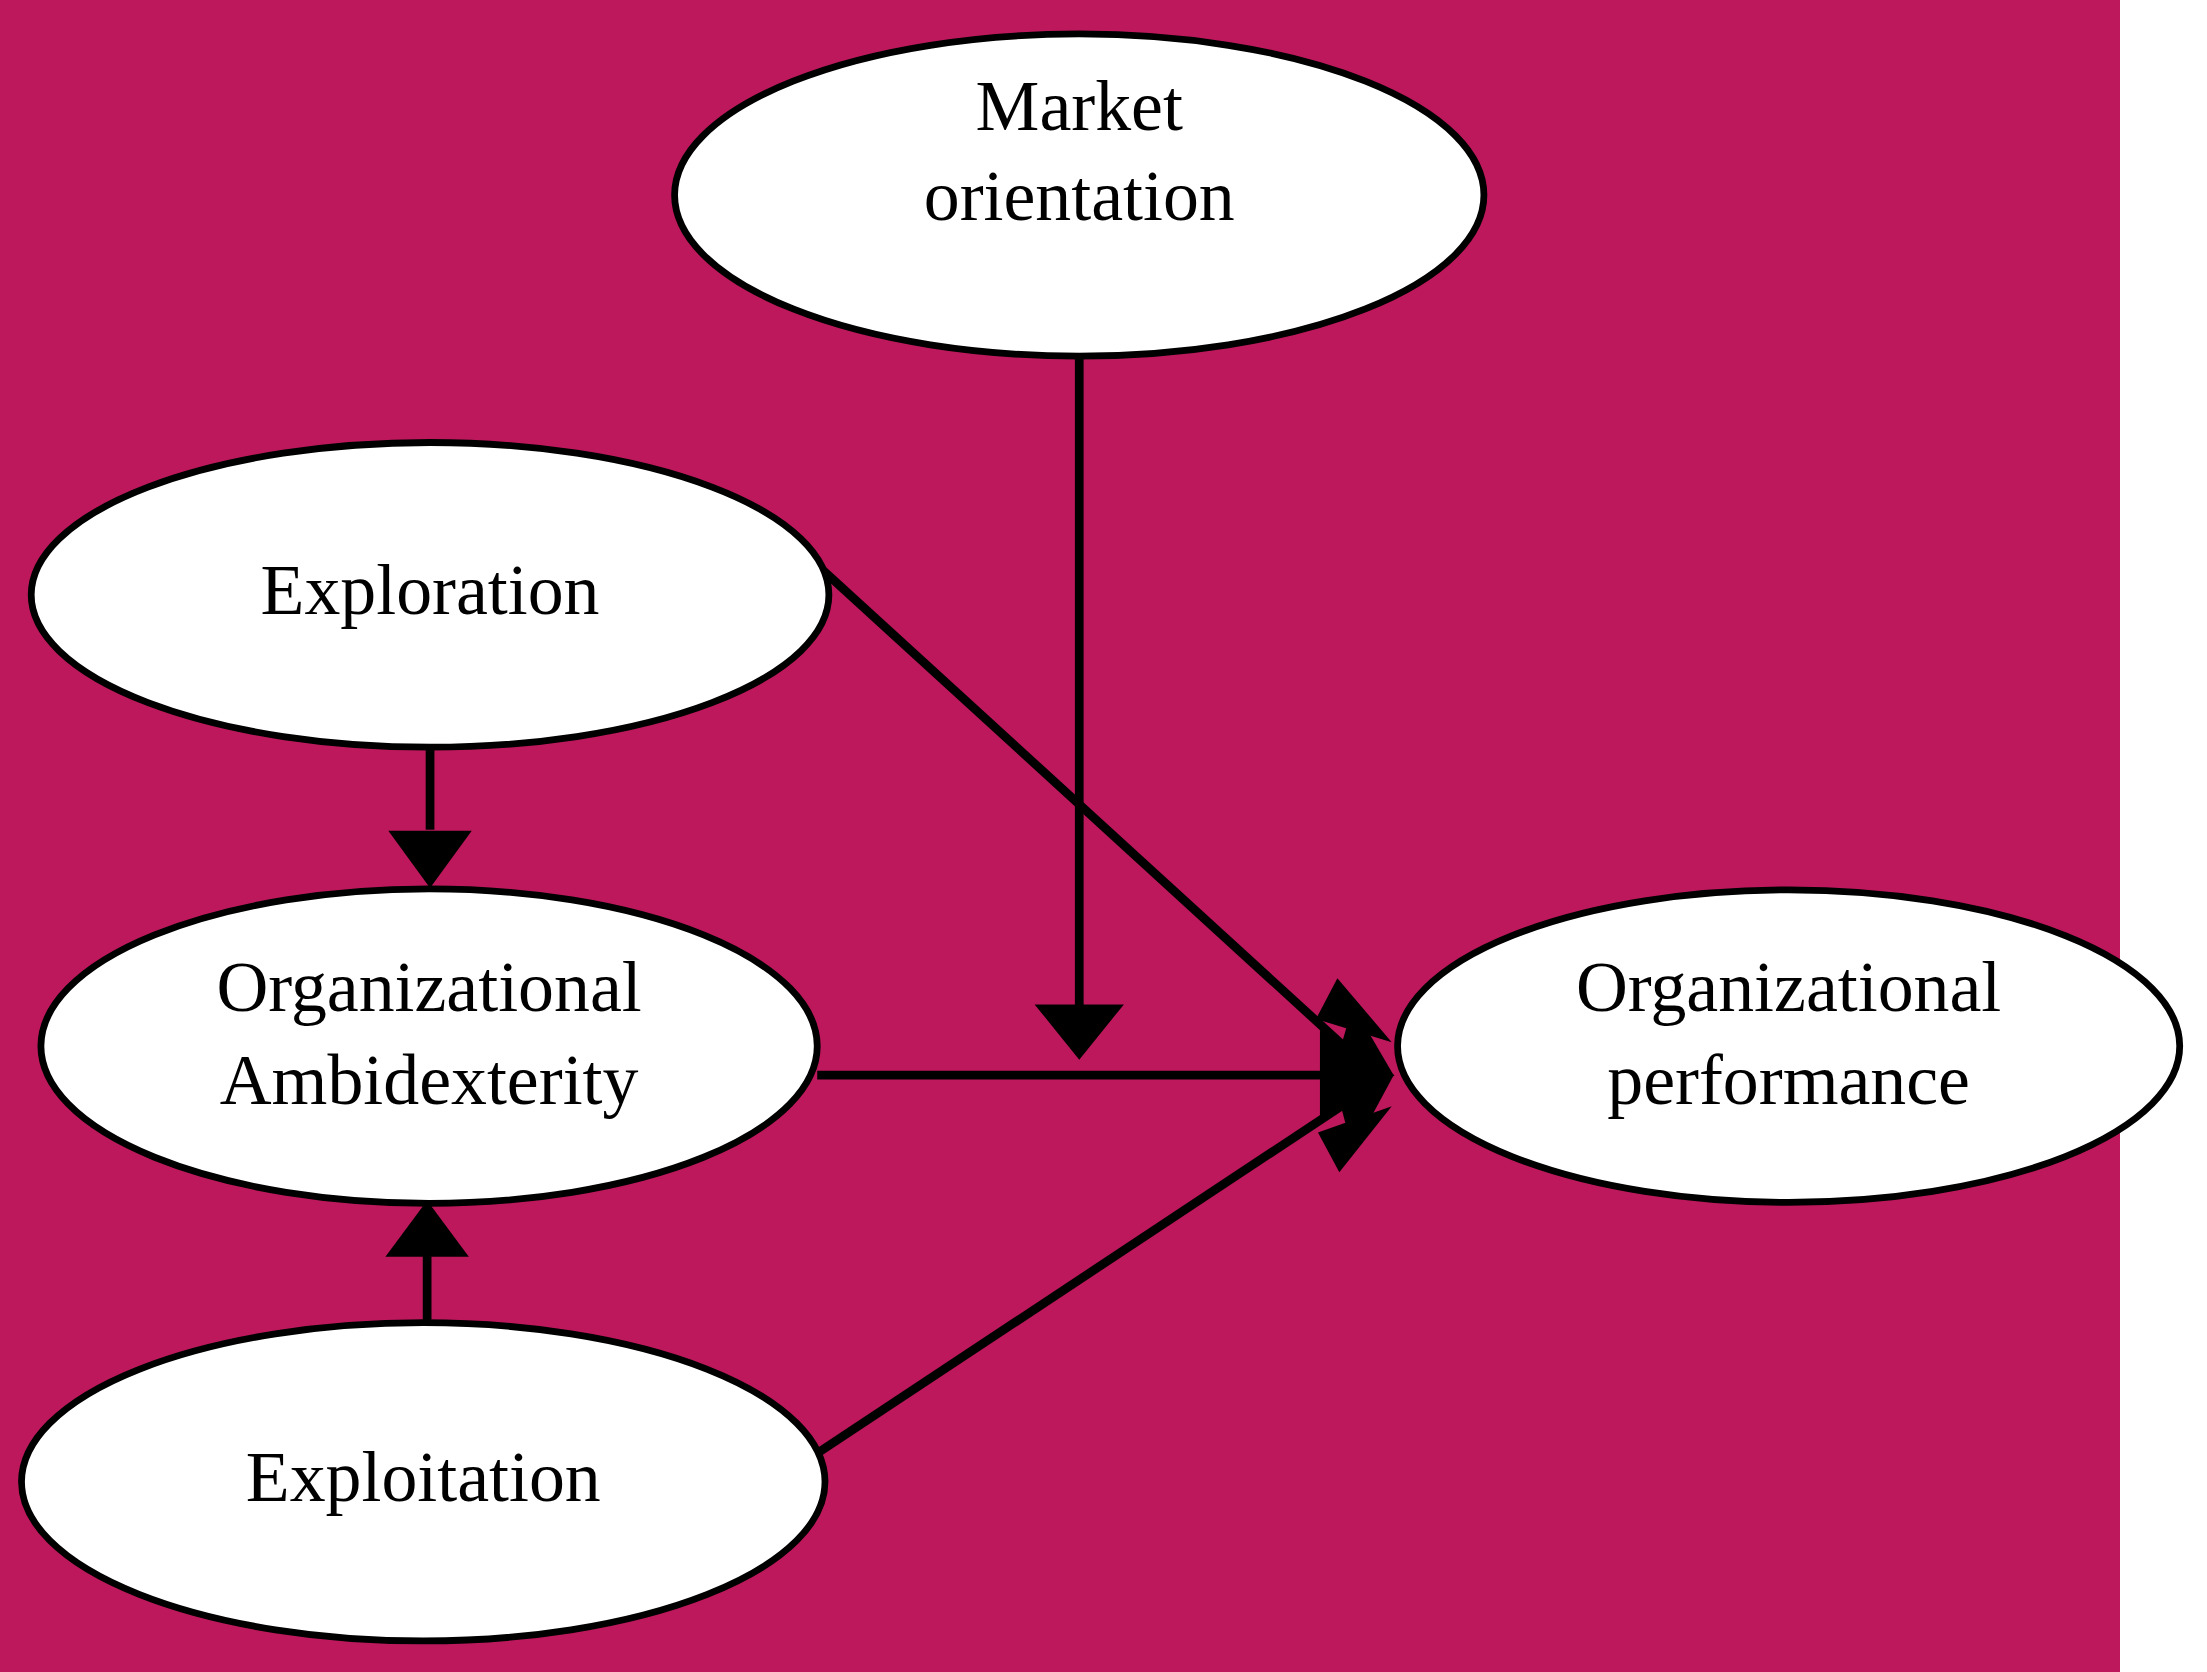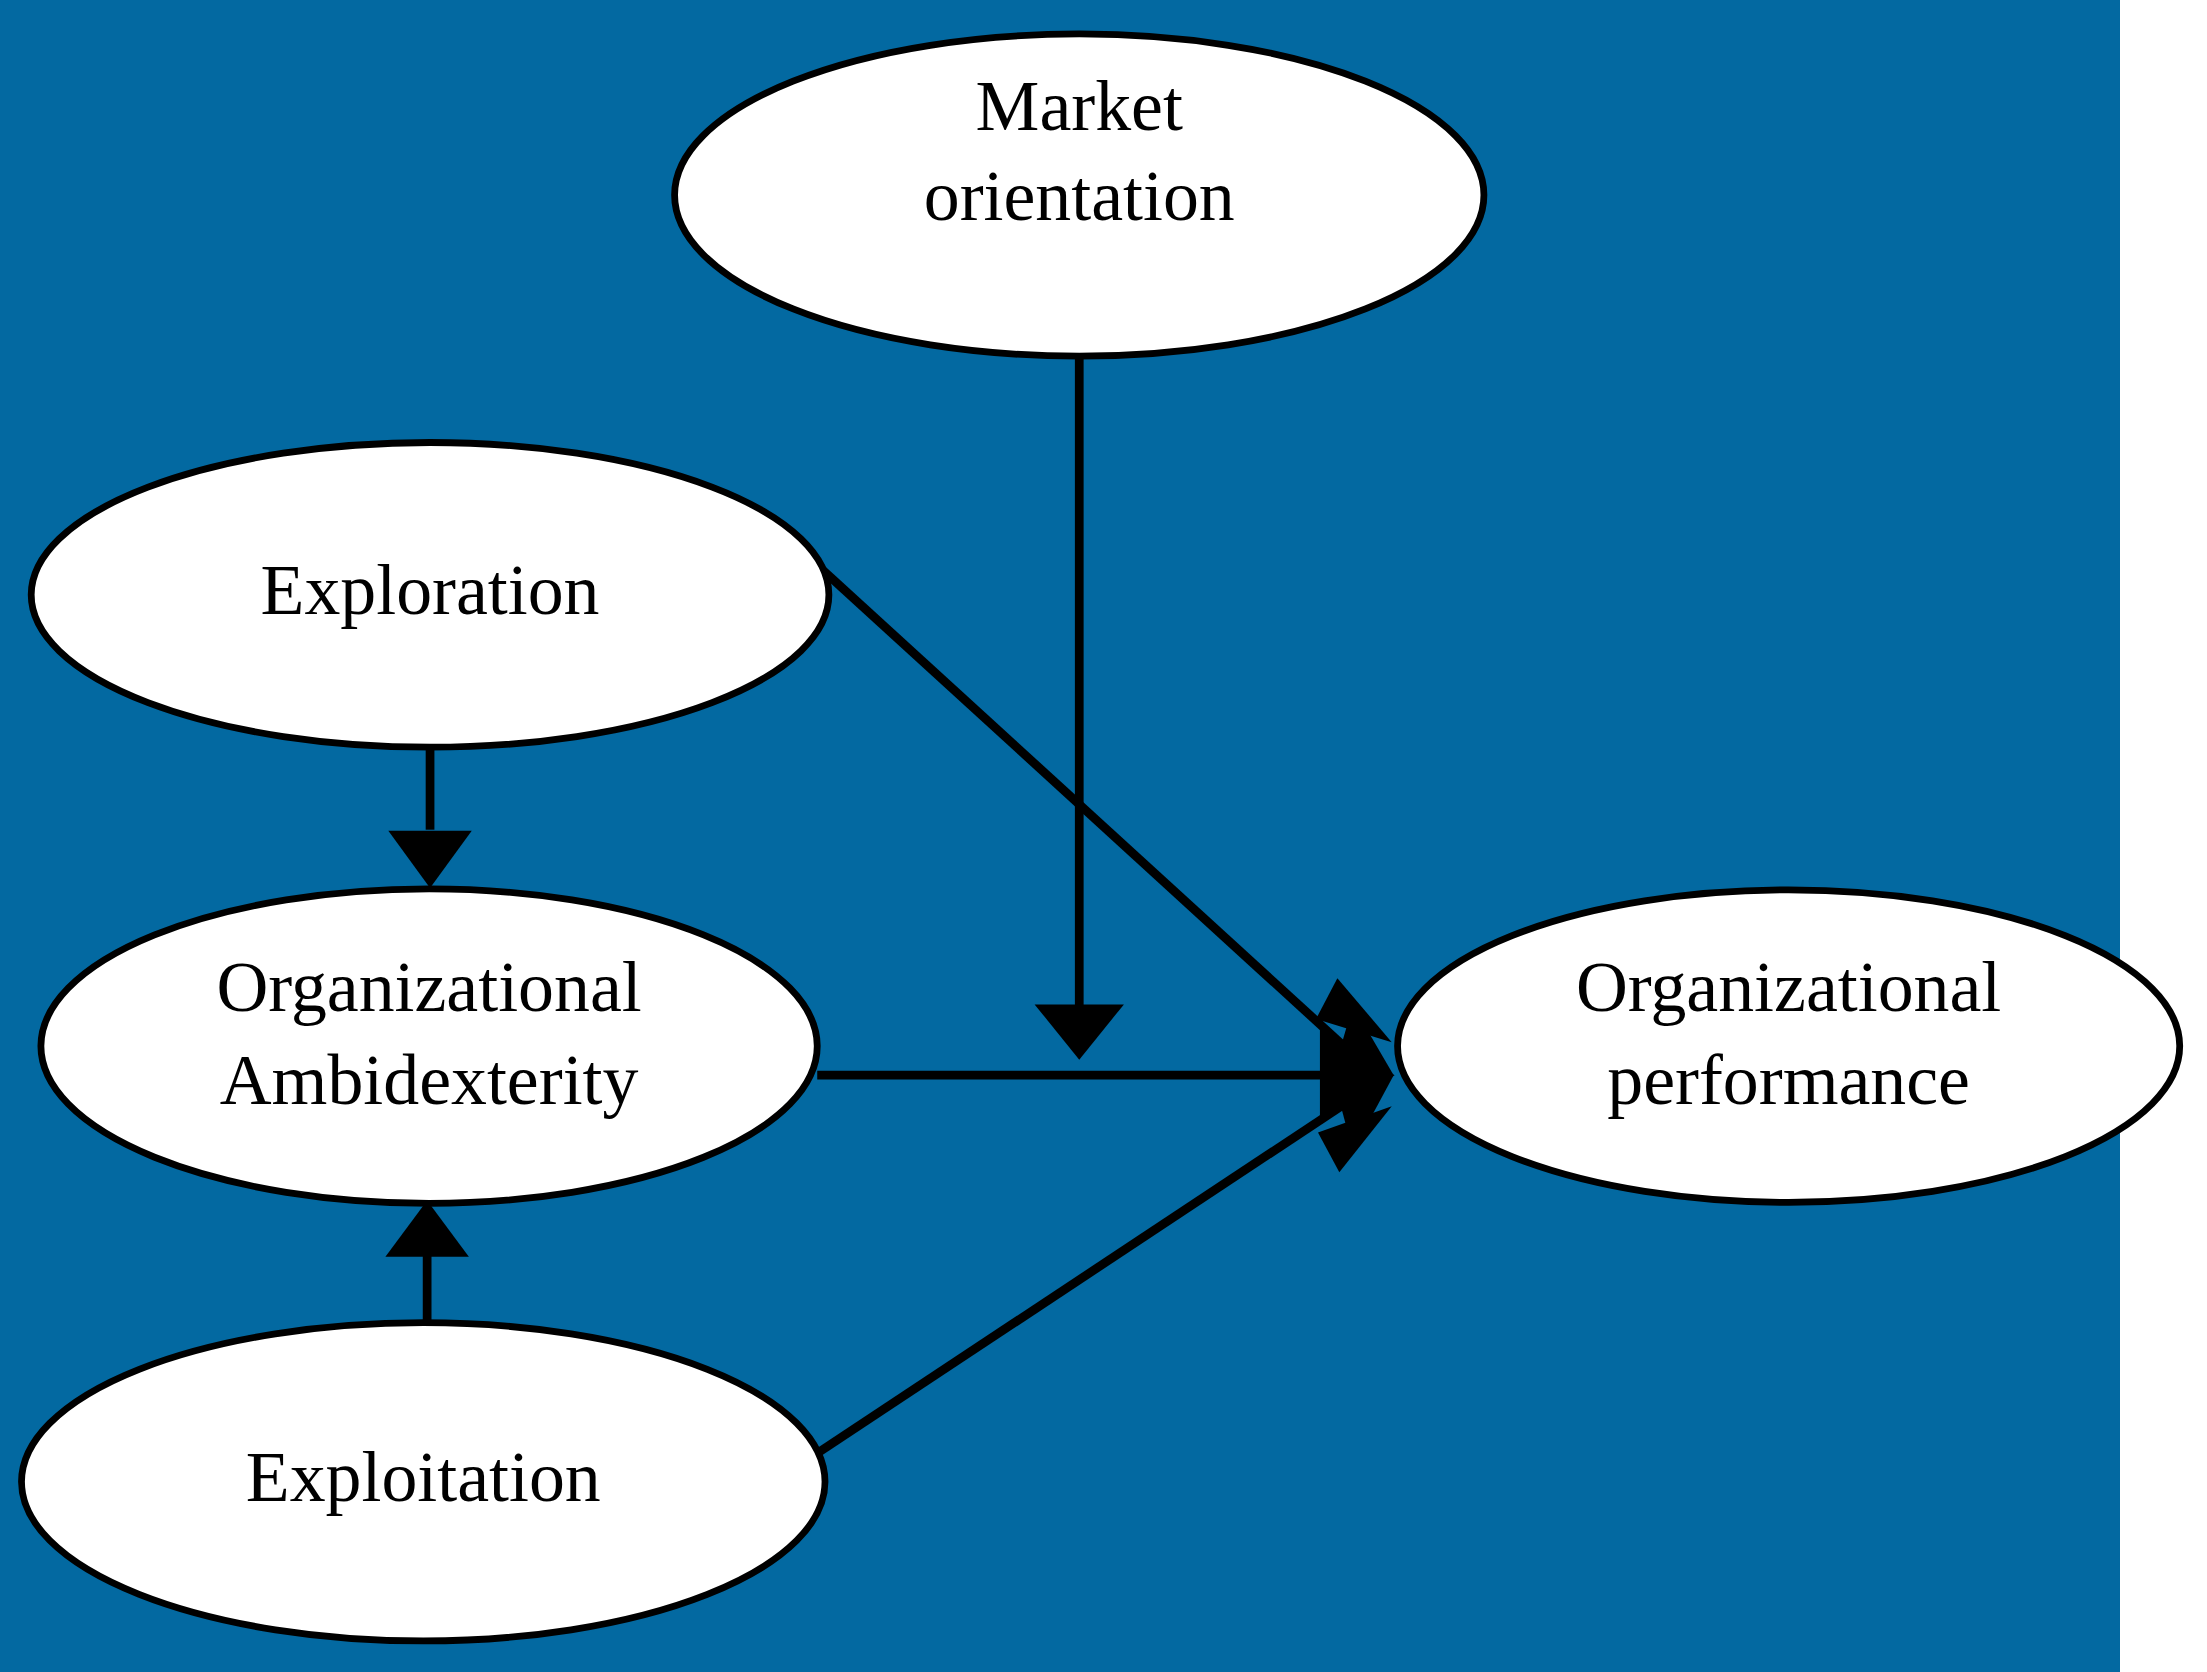--- a/index.html
+++ b/index.html
@@ -11,21 +11,21 @@
   body {
     font-family: "Liberation Serif", "DejaVu Serif", serif;
     width: 2208px;
     height: 1673px;
     overflow: hidden;
   }
   #diagram-root {
     position: relative;
     width: 2120px;
     height: 1673px;
-    background: #0369a1;
+    background: #be185d;
   }
   #diagram-svg {
     display: block;
     width: 2208px;
     height: 1673px;
   }
   .node-ellipse {
     fill: #ffffff;
     stroke: #000000;
     stroke-width: 7;

